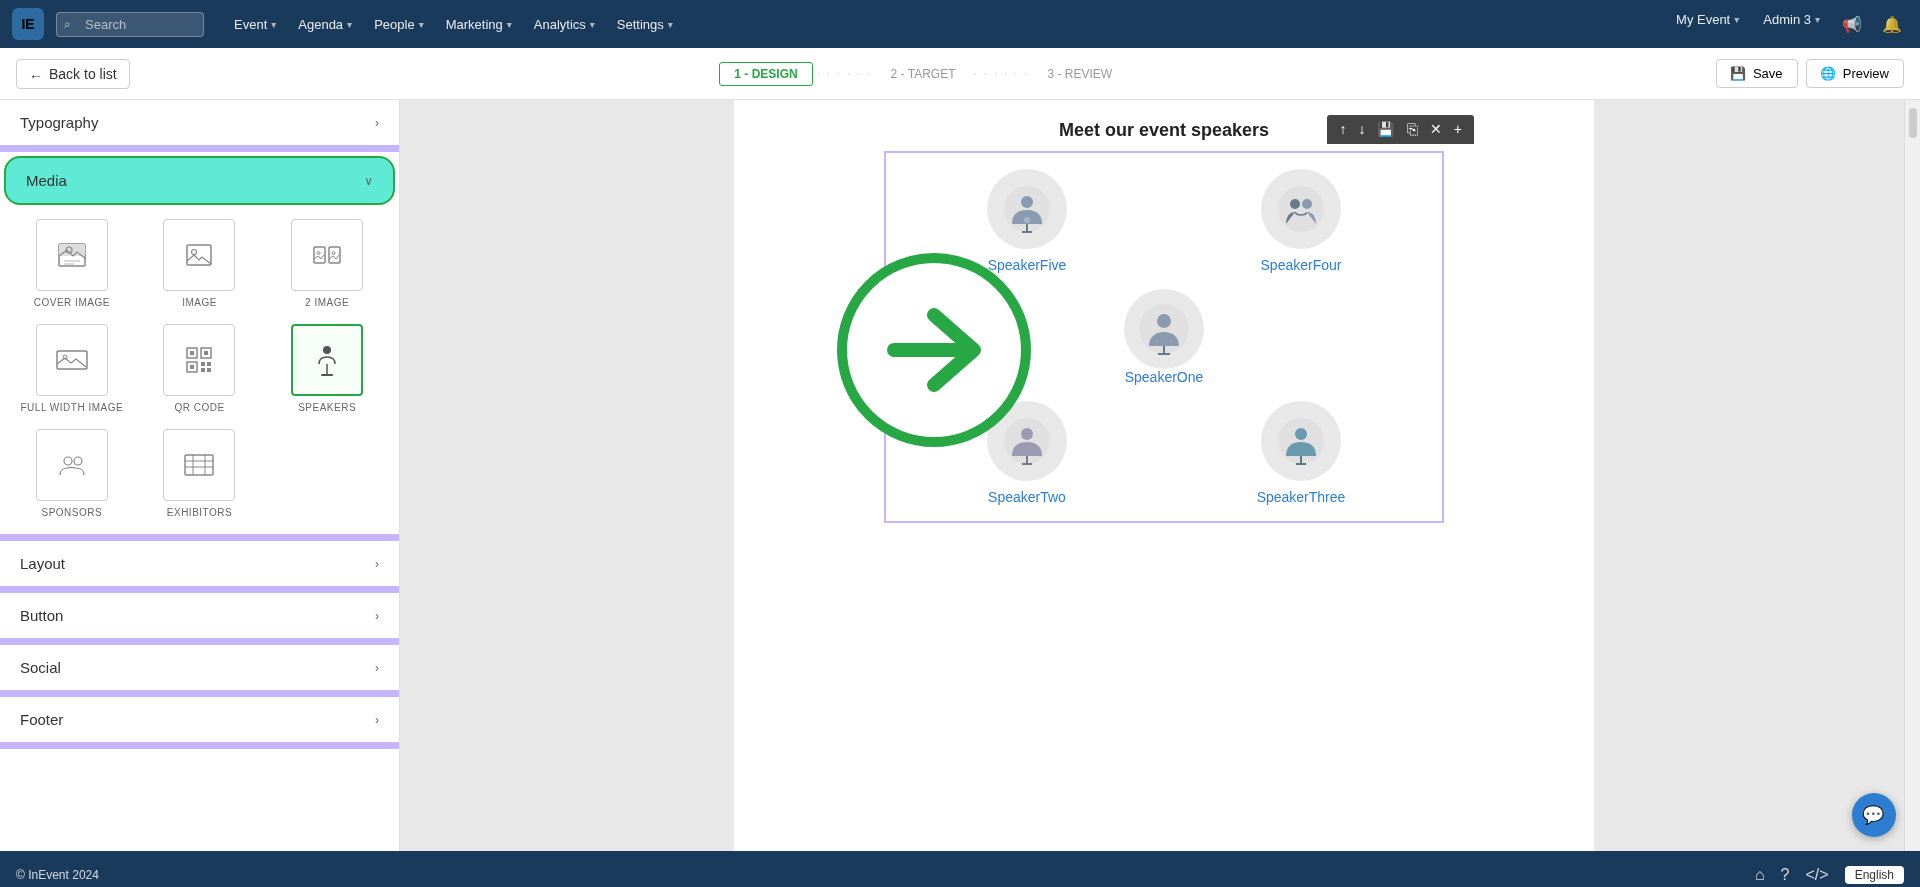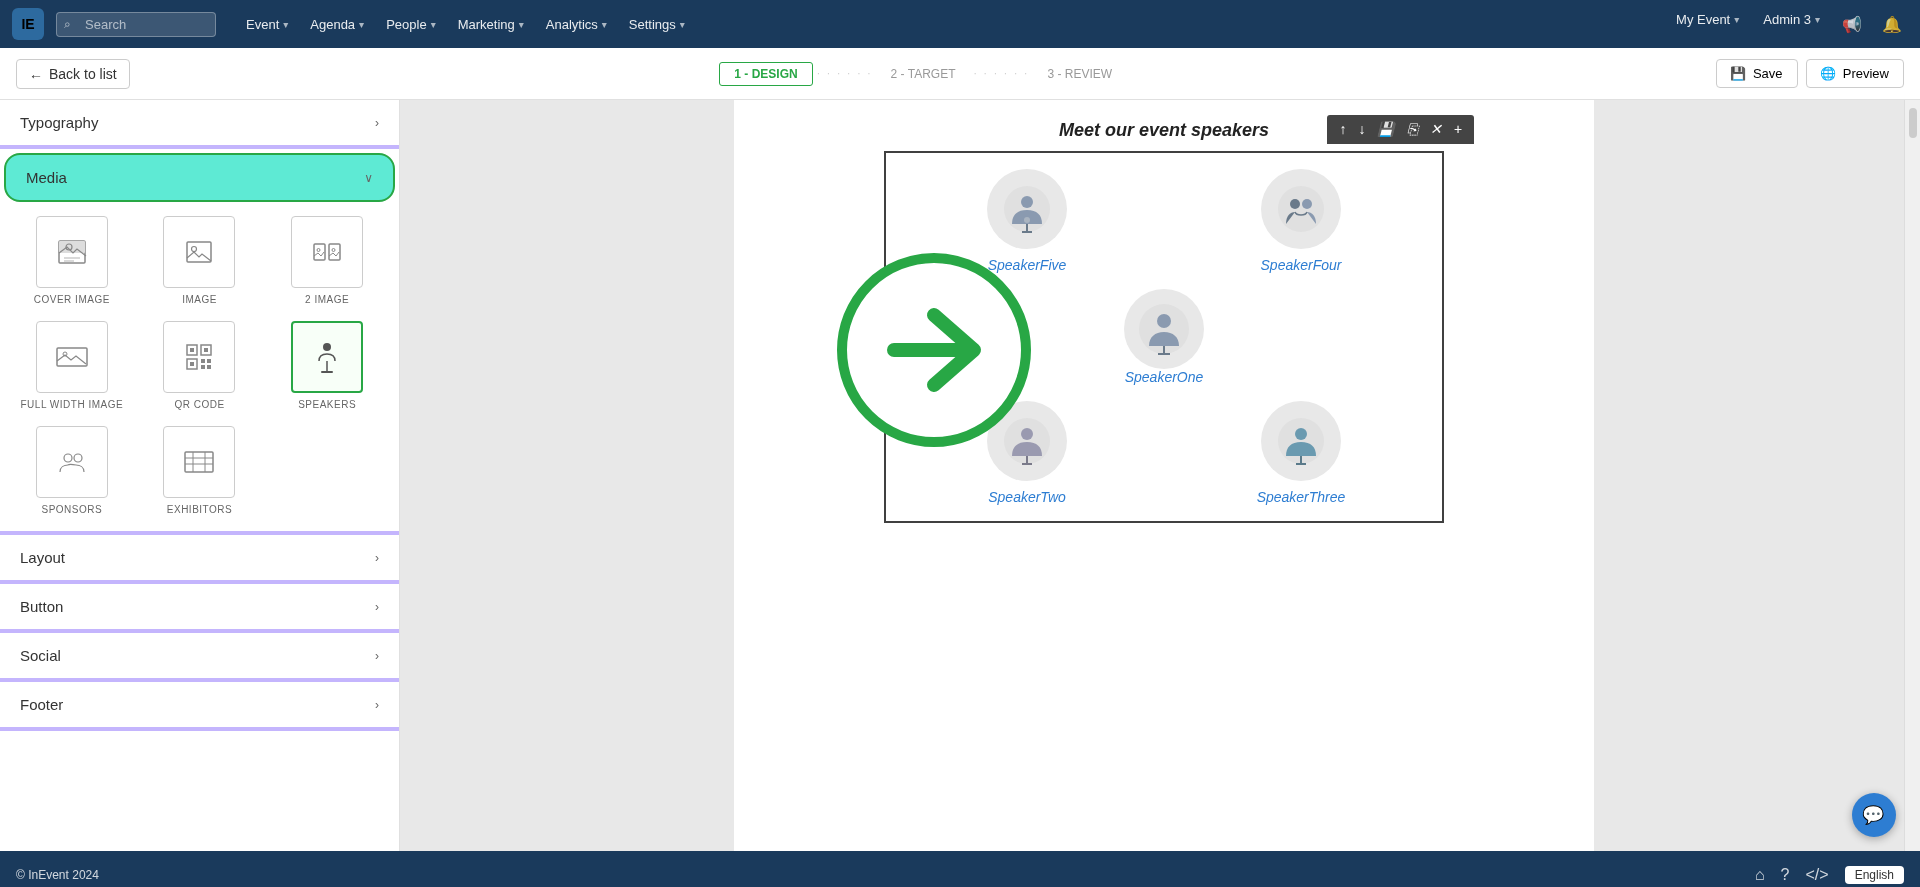--- a/index.html
+++ b/index.html
@@ -26,21 +26,21 @@
       margin-right: 6px;
       flex-shrink: 0;
     }
     .nav-search {
       background: rgba(255,255,255,0.15);
       border: 1px solid rgba(255,255,255,0.3);
       border-radius: 4px;
       padding: 4px 10px 4px 28px;
       color: white;
       font-size: 13px;
-      width: 160px;
+      width: 148px;
       outline: none;
       position: relative;
     }
     .nav-search::placeholder { color: rgba(255,255,255,0.6); }
     .search-wrap { position: relative; margin-right: 16px; }
     .search-icon-nav {
       position: absolute; left: 8px; top: 50%; transform: translateY(-50%);
       color: rgba(255,255,255,0.6); font-size: 12px;
     }
     .nav-item {
@@ -143,21 +143,21 @@
 
     
     .left-panel {
       width: 400px;
       background: white;
       border-right: 1px solid #e0e0e0;
       overflow-y: auto;
       flex-shrink: 0;
     }
     .panel-section {
-      border-bottom: 4px solid #c4b5fd;
+      border-bottom: 7px solid #c4b5fd;
     }
     .panel-header {
       display: flex;
       align-items: center;
       justify-content: space-between;
       padding: 14px 20px;
       cursor: pointer;
       font-size: 15px;
       color: #333;
     }
@@ -205,21 +205,20 @@
 
     
     .center-area {
       flex: 1;
       background: #e8e8e8;
       overflow: hidden;
       position: relative;
       display: flex;
       align-items: center;
       justify-content: center;
-      font-style: italic;
     }
     .email-preview {
       width: 860px;
       background: white;
       min-height: 100%;
       position: relative;
       overflow: hidden;
     }
     .preview-header-text {
       padding: 20px 24px 10px;
@@ -234,21 +233,21 @@
       position: absolute;
       left: 100px;
       top: 150px;
       width: 200px; height: 200px;
       z-index: 10;
       pointer-events: none;
     }
 
     
     .speakers-block {
-      border: 2px solid #404040;
+      border: 2px solid #c4b5fd;
       margin: 0 30px;
       padding: 16px;
       position: relative;
     }
     .block-toolbar {
       position: absolute;
       top: -36px;
       right: 0;
       display: flex;
       gap: 4px;

